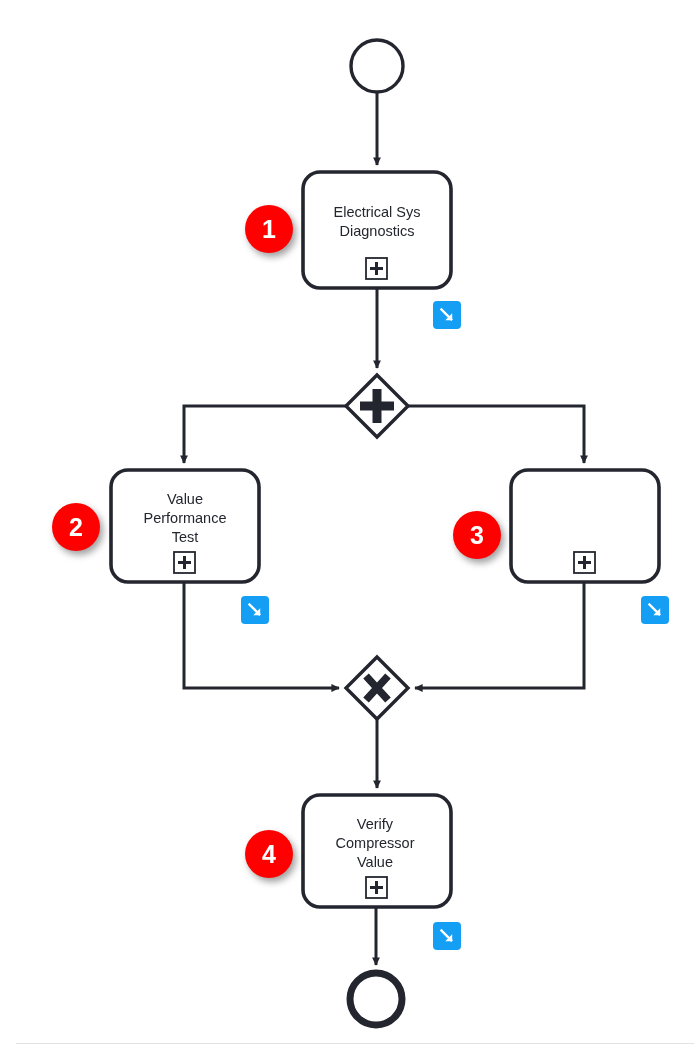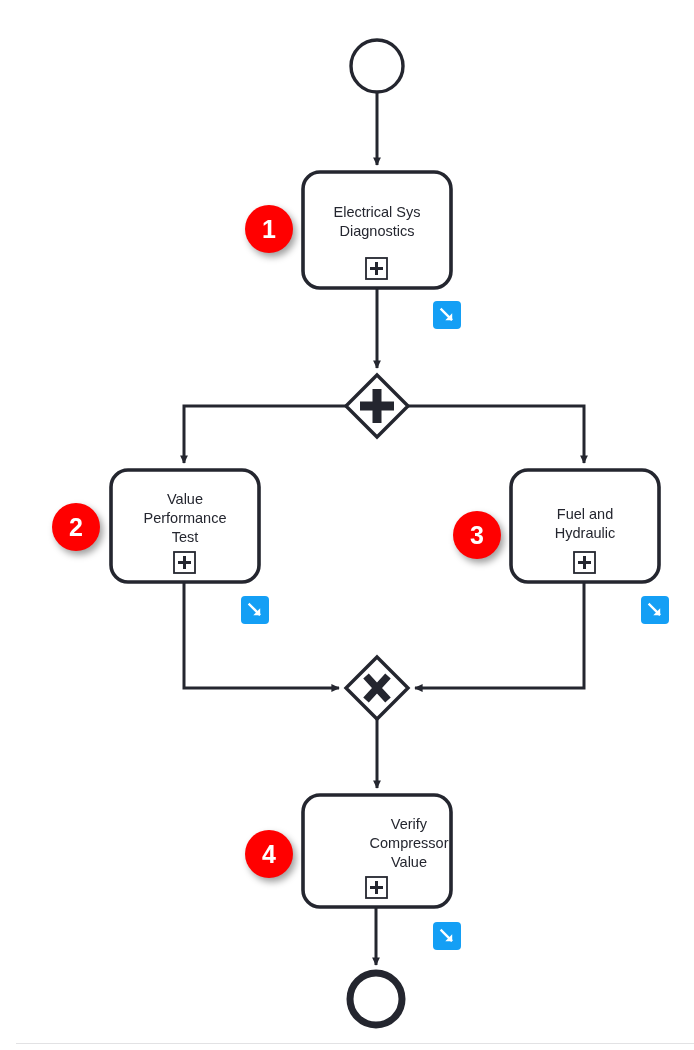--- a/index.html
+++ b/index.html
@@ -145,24 +145,22 @@
     <circle cx="360" cy="999" r="26" fill="#ffffff" stroke="#24262F" stroke-width="7"></circle>
   </svg>
 
   <div class="task-label" style="left:287px; top:203px; width:148px;">Electrical Sys
 Diagnostics</div>
 
   <div class="task-label" style="left:95px; top:490px; width:148px;">Value
 Performance
 Test</div>
 
-  <div class="task-label" style="left:495px; top:505px; width:148px;">Fuel and
-Hydraulic</div>
 
-  <div class="task-label" style="left:287px; top:815px; width:144px;padding-left:34px;">Verify
+  <div class="task-label" style="left:287px; top:815px; width:144px;">Verify
 Compressor
 Value</div>
 
   <div class="badge" style="left:229px; top:205px;">1</div>
   <div class="badge" style="left:36px; top:503px;">2</div>
   <div class="badge" style="left:437px; top:511px;">3</div>
   <div class="badge" style="left:229px; top:830px;">4</div>
 
   <div class="blue-chip" style="left:417px; top:301px;">
     <svg width="18" height="18" viewBox="0 0 18 18">

